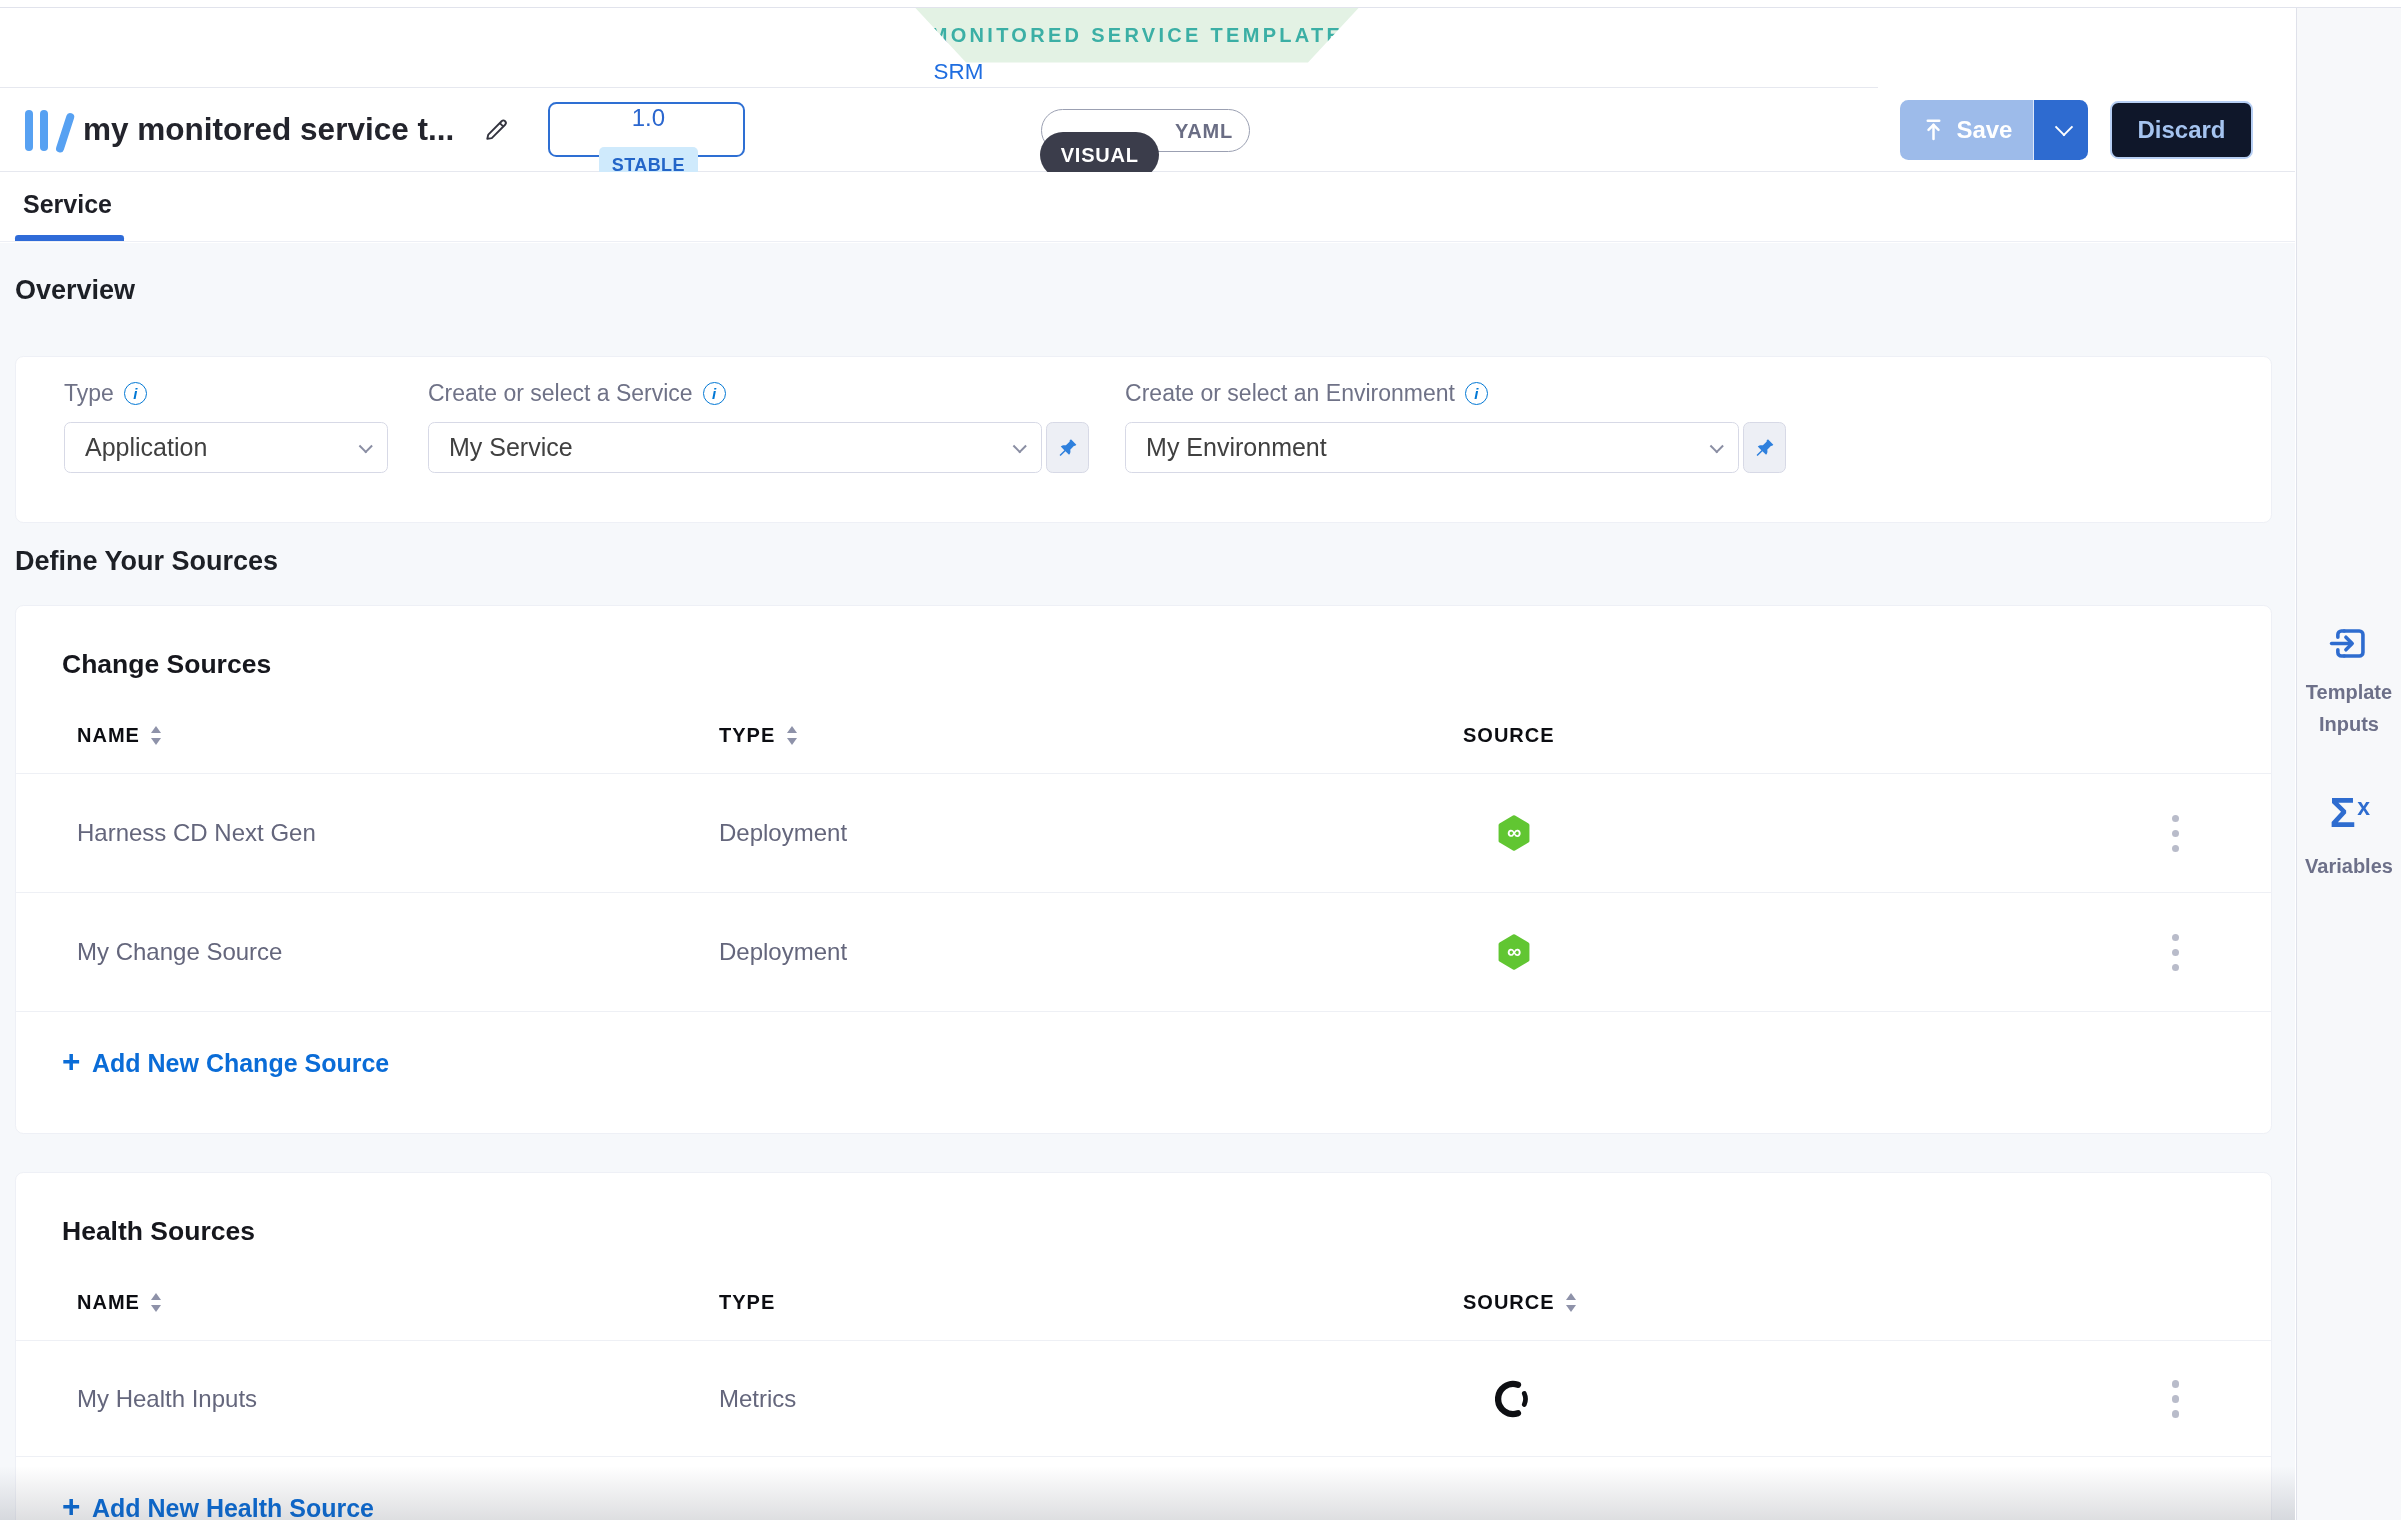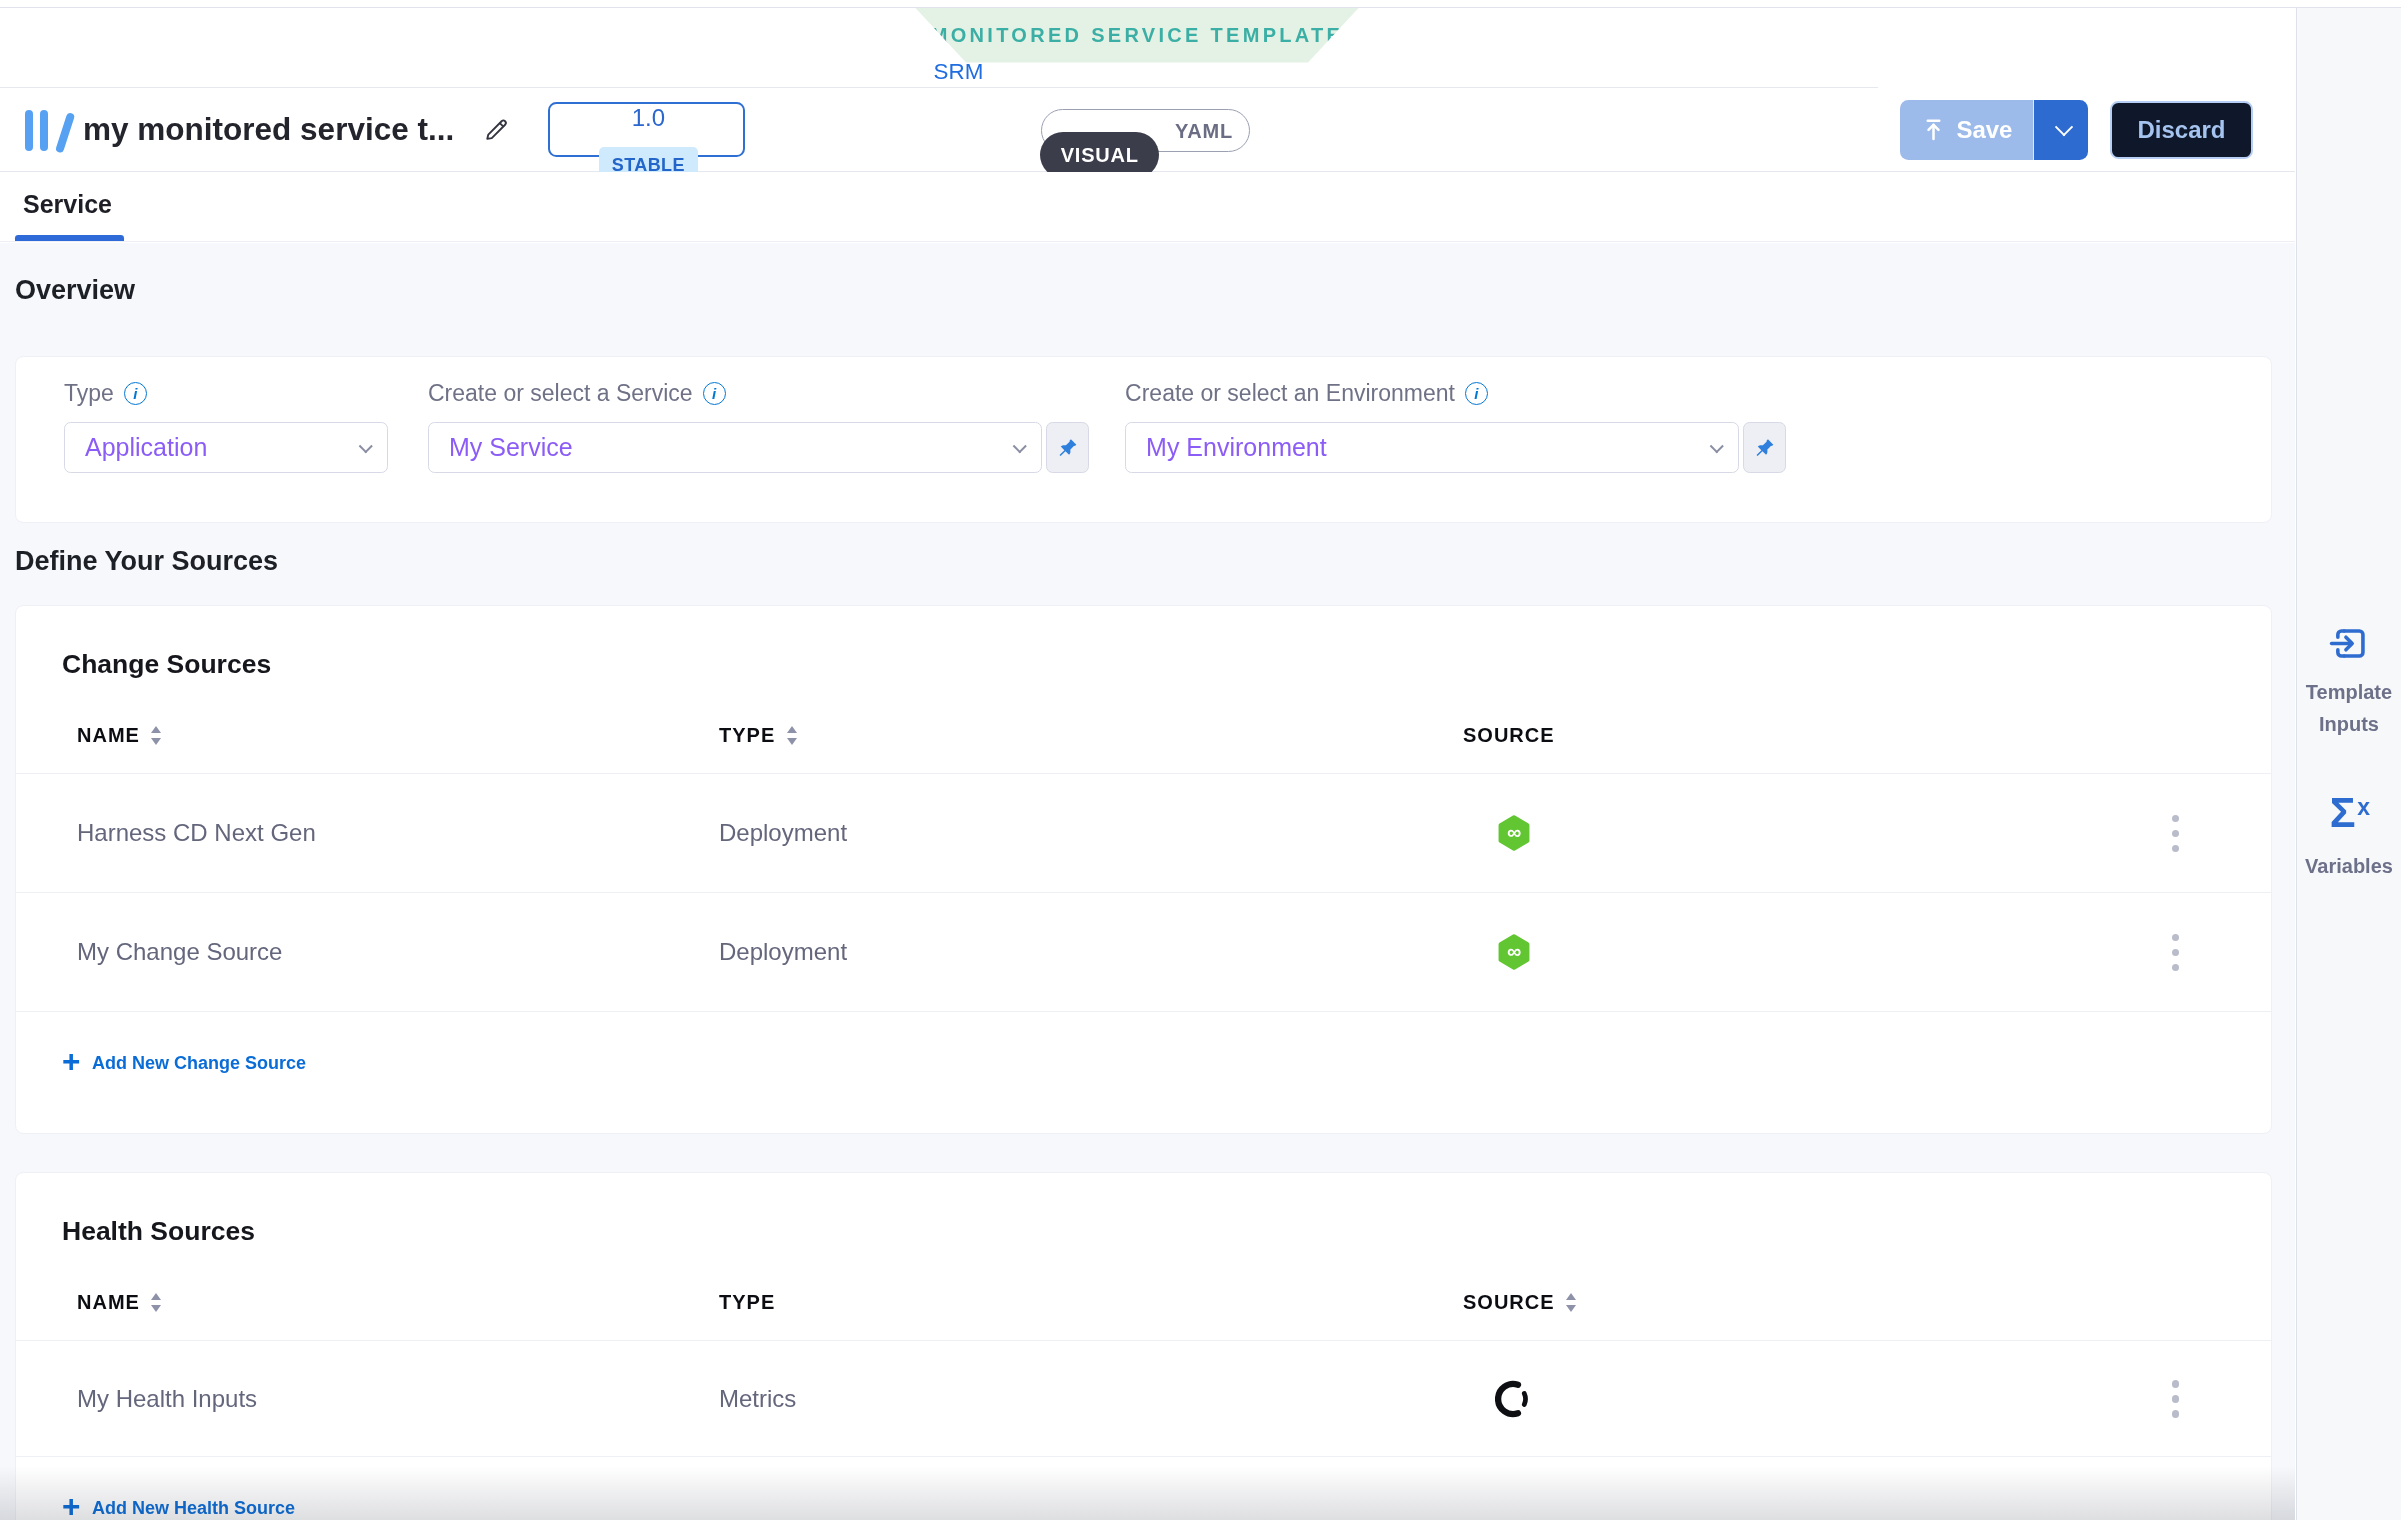--- a/index.html
+++ b/index.html
@@ -89,21 +89,21 @@
   .health-card { top:929px; height:448px; }
 
   .fields { display:flex; padding:23px 0 0 48px; }
   .field { display:flex; flex-direction:column; }
   .field-label { display:flex; align-items:center; gap:10px; font-size:23px; color:#6f7287; }
   .info-icon { width:23px; height:23px; border:1.7px solid #0278d5; border-radius:50%; color:#0278d5;
                font-size:15px; font-weight:bold; display:inline-flex; align-items:center; justify-content:center;
                cursor:pointer; font-style:italic; }
   .select-row { display:flex; margin-top:15px; }
   .select-box { position:relative; height:51px; border:0.8px solid #d7d9e6; border-radius:6.6px; background:#fff;
-                display:flex; align-items:center; padding:0 50px 0 20px; font-size:25px; color:#8b5cf6; cursor:pointer; }
+                display:flex; align-items:center; padding:0 50px 0 20px; font-size:25px; color:#404040; cursor:pointer; }
   .select-box .chev { position:absolute; right:18px; color:#8a8ea3; width:10px; height:10px; border-width:2.1px; }
   .w-type { width:324px; } .w-wide { width:614px; }
   .pin-box { width:43px; height:51px; background:#edeff5; border:0.8px solid #d7d9e6; border-radius:6.6px;
              margin-left:4.1px; display:flex; align-items:center; justify-content:center; cursor:pointer; }
   .gap1 { width:40px; } .gap2 { width:36px; }
 
   .card-title { padding:43px 0 0 46px; font-size:26.5px; font-weight:bold; color:#16171d; }
   .grid-row { display:grid; grid-template-columns:642px 744px 1fr 191px; align-items:center; padding-left:61px; }
   .tbl-head { margin-top:31.5px; height:48px; }
   .th { display:flex; align-items:center; gap:11.6px; font-size:20px; font-weight:bold; color:#0c0d12;
@@ -116,21 +116,21 @@
   .head-divider { height:1.7px; background:#eef0f5; margin-top:13.3px; }
   .data-row { height:119px; border-bottom:1.7px solid #eef0f5; font-size:24px; color:#64667c; cursor:pointer; }
   .health-card .data-row { height:116px; }
   .src-cell { display:flex; align-items:center; padding-left:31.5px; }
   .kebab { display:flex; flex-direction:column; gap:7.5px; align-items:center; justify-self:center;
            cursor:pointer; padding:8.3px; background:none; border:none; }
   .kebab i { width:7.5px; height:7.5px; border-radius:50%; background:#b9bcca; display:block; }
   .add-row { padding:35px 0 0 46px; }
   .add-btn { display:flex; align-items:center; gap:11.6px; background:none; border:none; cursor:pointer; }
   .add-plus { font-size:31.5px; font-weight:bold; color:#0a6cd7; line-height:1; position:relative; top:-1.7px; }
-  .add-label { font-size:18px; font-weight:bold; color:#0a6cd7; }
+  .add-label { font-size:25px; font-weight:bold; color:#0a6cd7; }
 
   .bottom-shade { position:absolute; left:0; bottom:0; width:2295px; height:55px; z-index:5; pointer-events:none;
                   background:linear-gradient(to top, rgba(44,48,64,0.16), rgba(44,48,64,0)); }
 </style>
 </head>
 <body>
 
 <div class="page">
   <div class="top-hairline"></div>
 

